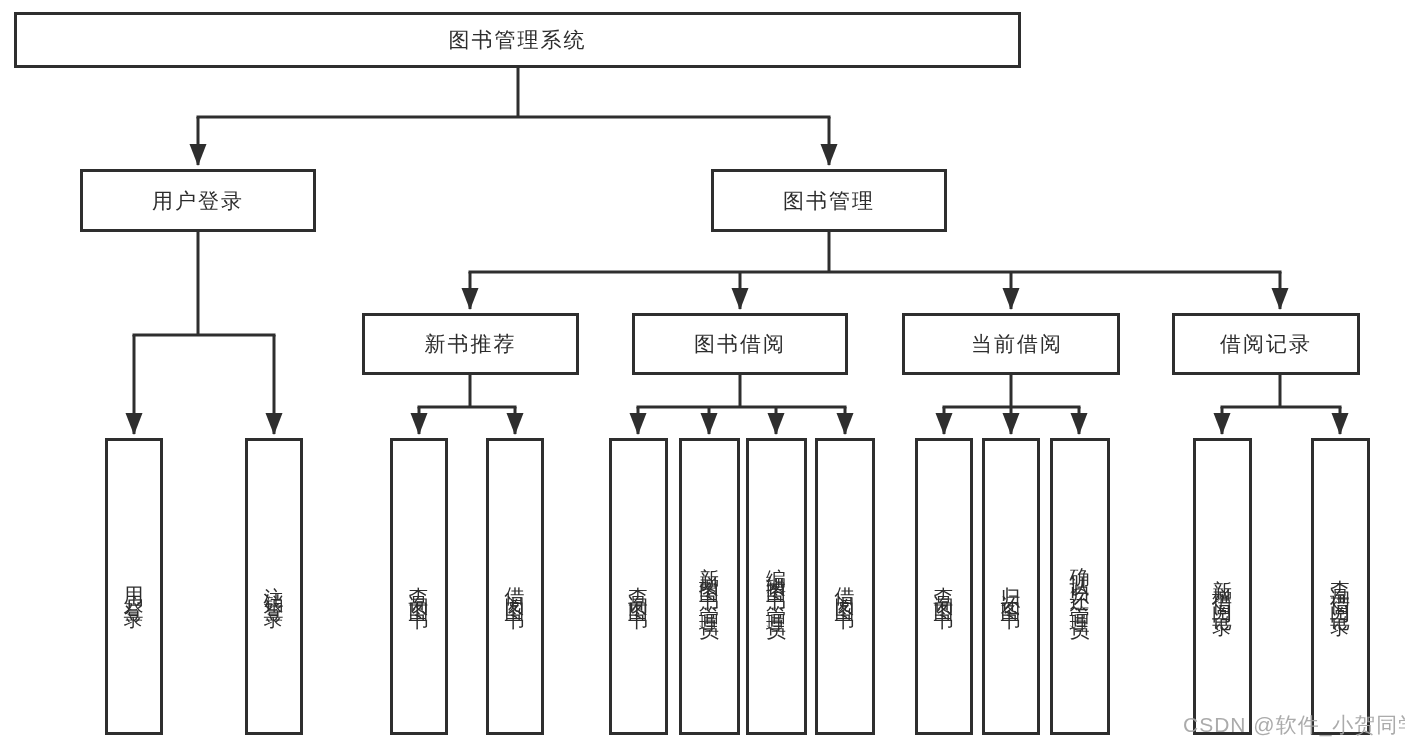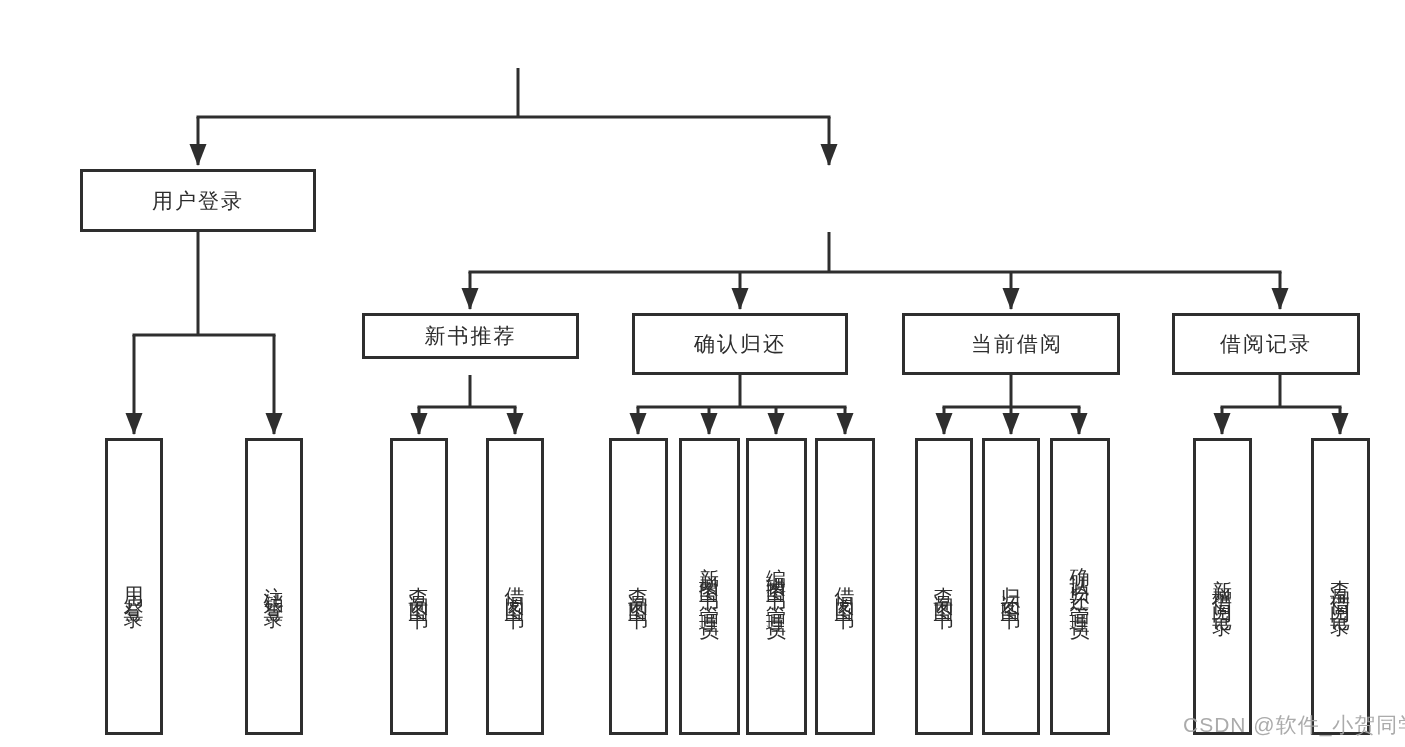--- a/index.html
+++ b/index.html
@@ -71,30 +71,36 @@
       <line x1="1011" y1="407" x2="1011" y2="434" marker-end="url(#arrow)"></line>
       <line x1="1079" y1="407" x2="1079" y2="434" marker-end="url(#arrow)"></line>
 
       <path d="M1280,375 L1280,407"></path>
       <path d="M1220.5,407 L1341.5,407"></path>
       <line x1="1222" y1="407" x2="1222" y2="434" marker-end="url(#arrow)"></line>
       <line x1="1340" y1="407" x2="1340" y2="434" marker-end="url(#arrow)"></line>
     </g>
   </svg>
 
+  <div class="box" style="left:14px;top:12px;width:1007px;height:56px;">
+    <span class="h-label">图书管理系统</span>
+  </div>
 
   <div class="box" style="left:80px;top:169px;width:236px;height:63px;">
     <span class="h-label">用户登录</span>
   </div>
+  <div class="box" style="left:711px;top:169px;width:236px;height:63px;">
+    <span class="h-label">图书管理</span>
+  </div>
 
-  <div class="box" style="left:362px;top:313px;width:217px;height:46px;">
+  <div class="box" style="left:362px;top:313px;width:217px;height:62px;">
     <span class="h-label">新书推荐</span>
   </div>
   <div class="box" style="left:632px;top:313px;width:216px;height:62px;">
-    <span class="h-label">确认归还</span>
+    <span class="h-label">图书借阅</span>
   </div>
   <div class="box" style="left:902px;top:313px;width:218px;height:62px;padding-left:12px;">
     <span class="h-label">当前借阅</span>
   </div>
   <div class="box" style="left:1172px;top:313px;width:188px;height:62px;">
     <span class="h-label">借阅记录</span>
   </div>
 
   <div class="box leaf" style="left:105px;top:438px;width:58px;height:297px;">
     <span>用户登录</span>

